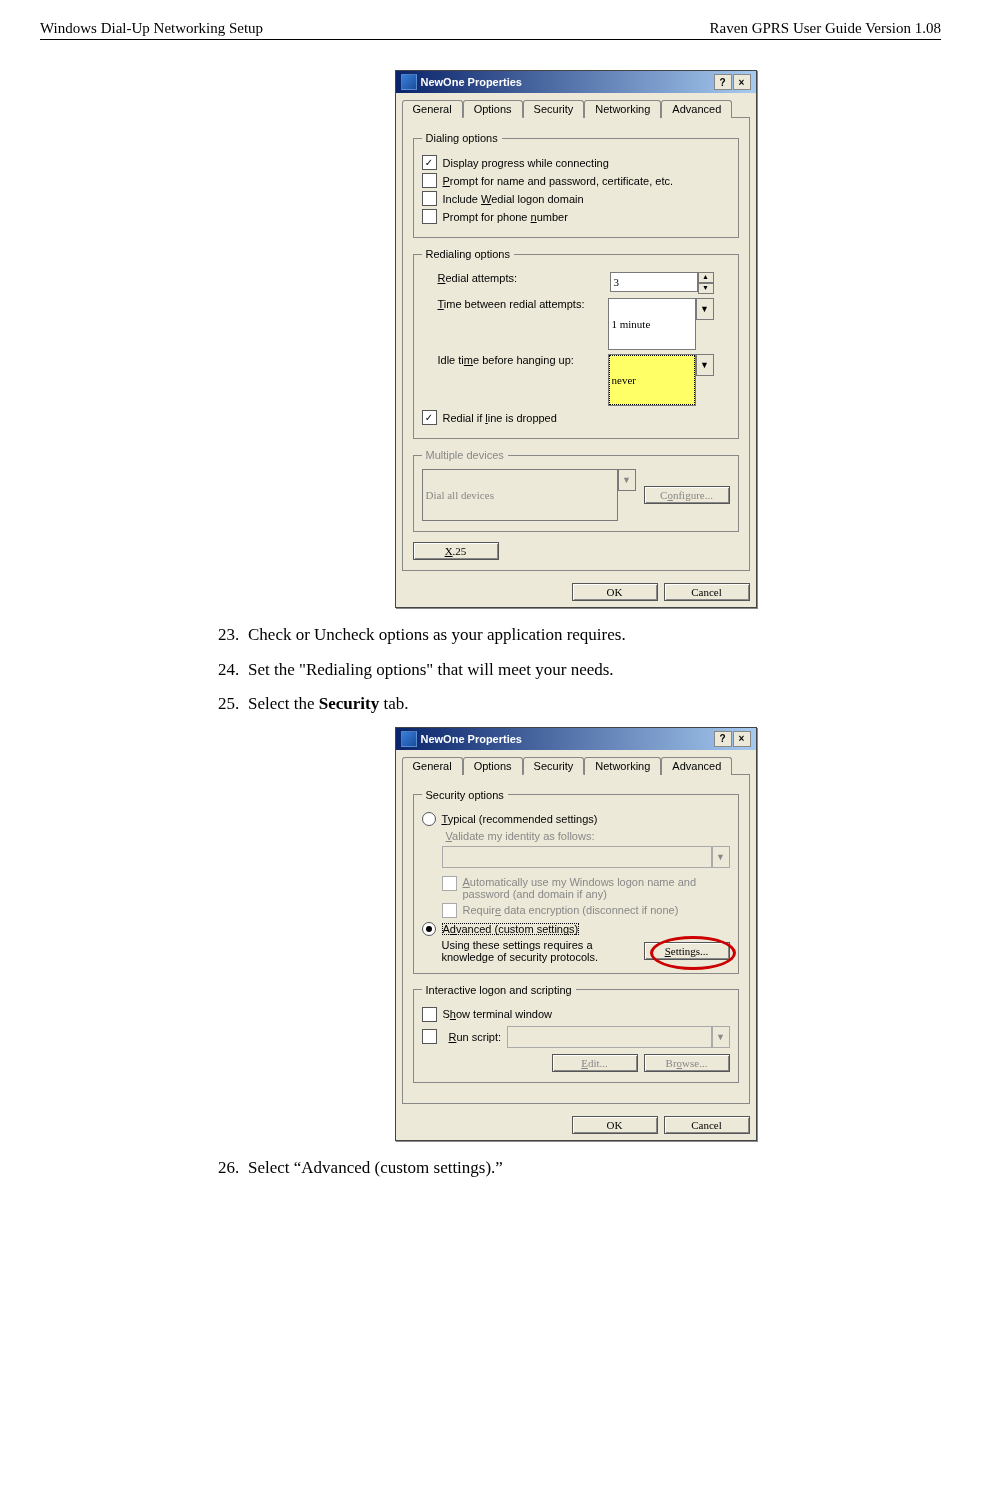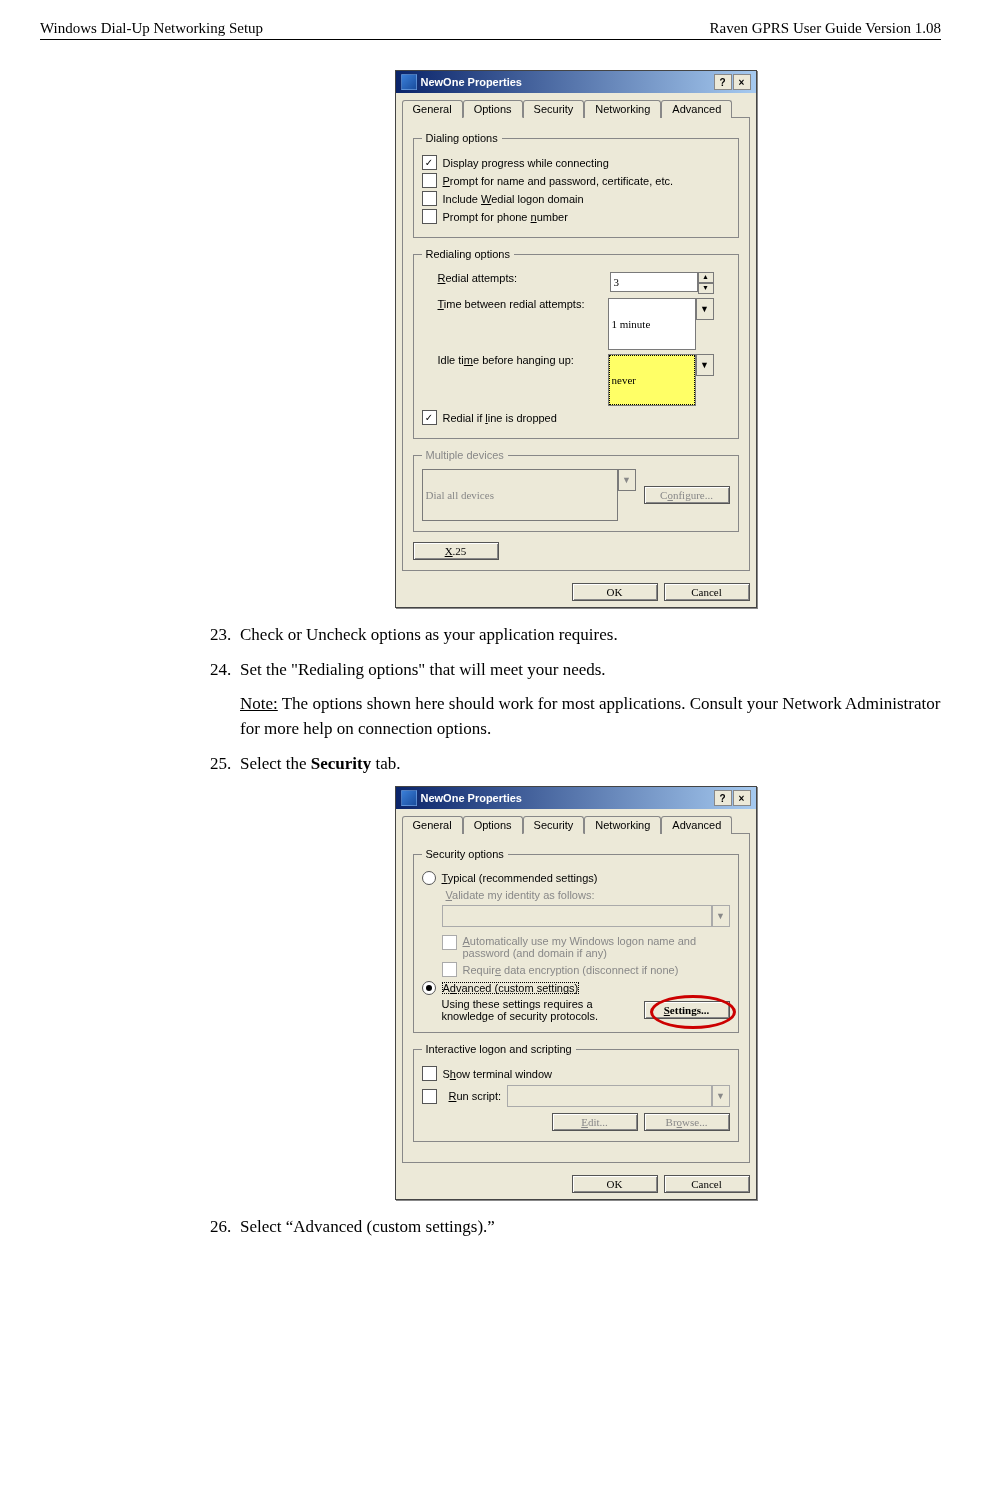--- a/index.html
+++ b/index.html
@@ -128,30 +128,30 @@
     background:#ece9d8;
     padding:2px 12px;
     font-family:Tahoma; font-size:11px;
     box-shadow: inset 1px 1px 0 #fff, inset -1px -1px 0 #888;
     min-width:60px;
     text-align:center;
   }
   .btn.disabled{ color:#888; }
   .btn-row { display:flex; justify-content:flex-end; gap:6px; padding:6px; }
   .x25-row { margin-top:6px; }
-  .step { font-size:17px; margin: 10px 0; line-height:1.45; }
+  .step { font-size:17px; margin: 10px 8px; line-height:1.45; }
   .step-num { display:inline-block; width:30px; }
   .note { margin-left:30px; font-size:17px; line-height:1.45; margin-bottom:10px;}
   .note .nu { text-decoration:underline; }
   .bold { font-weight:bold; }
   .sec-combo { width:100%; display:flex; }
   .sec-combo input { flex:1; height:18px; border:1px solid #aaa; background:#ece9d8; }
   .sec-combo .darrow { width:16px; height:20px; border:1px solid #aaa; background:#ece9d8; display:flex; align-items:center; justify-content:center; font-size:9px; color:#888;}
   .disabled-text{ color:#888; }
-  .settings-wrap { position:relative;font-weight:bold; }
+  .settings-wrap { position:relative; }
   .red-oval {
     position:absolute;
     border:3px solid #cc0000;
     border-radius: 50% / 50%;
     width:80px; height:28px;
     right:-6px;
     top:-6px;
     pointer-events:none;
   }
   .adv-focus { outline:1px dotted #000; outline-offset:-1px; padding:0 1px;}
@@ -265,23 +265,20 @@
         <div class="btn">Cancel</div>
       </div>
     </div>
 
     <div class="step">
       <span class="step-num">23.</span><span>Check or Uncheck options as your application requires.</span>
     </div>
     <div class="step">
       <span class="step-num">24.</span><span>Set the "Redialing options" that will meet your needs.</span>
     </div>
-    <div class="note">
-      <span class="nu">Note:</span><span> The options shown here should work for most applications. Consult your Network Administrator for more help on connection options.</span>
-    </div>
     <div class="step">
       <span class="step-num">25.</span><span>Select the </span><span class="bold">Security</span><span> tab.</span>
     </div>
 
     <div class="dialog">
       <div class="titlebar">
         <div class="tb-left">
           <span class="tb-icon"></span>
           <span>NewOne Properties</span>
         </div>

